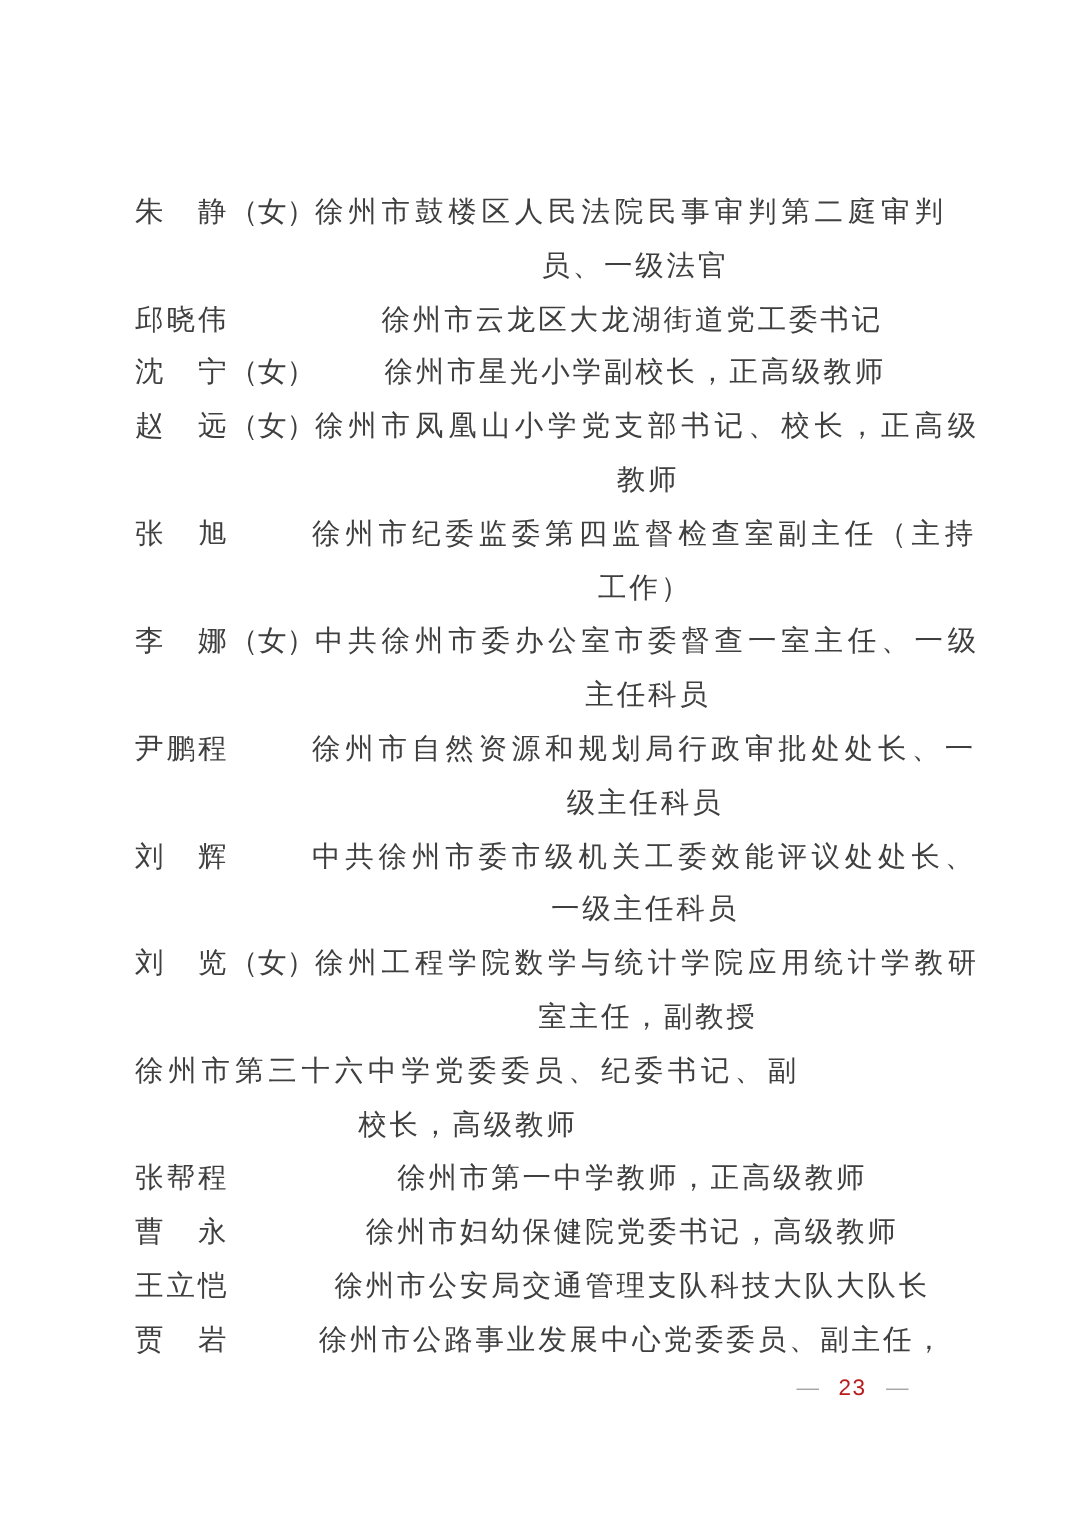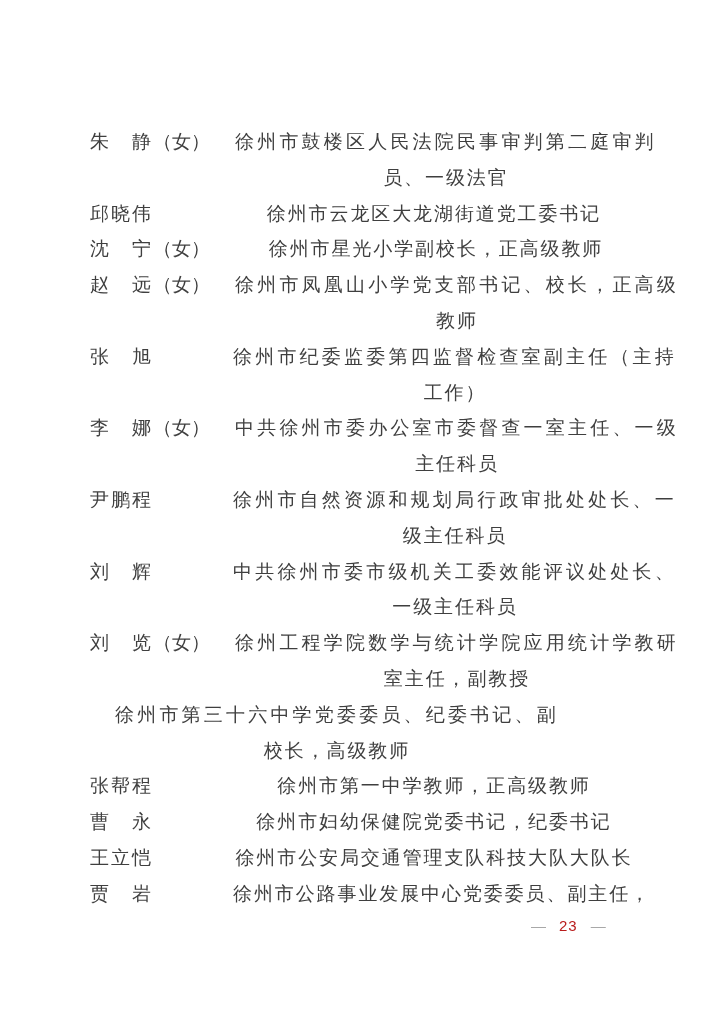--- a/index.html
+++ b/index.html
@@ -37,21 +37,20 @@
   }
   .gender {
     letter-spacing: 0px;
   }
   .desc-col {
     flex: 0 0 427px;
   }
   .desc-line {
     line-height: 35.8px;
     white-space: nowrap;
-    margin-left: 25px;
   }
   .desc-line.justified {
     letter-spacing: 3.2px;
   }
   .desc-line.natural {
     letter-spacing: 1.9px;
     text-align: center;
   }
   .footer {
     position: absolute;
@@ -145,21 +144,21 @@
       </div>
       <div class="entry">
         <div class="name-col"><span>张帮程</span></div>
         <div class="desc-col">
           <div class="desc-line natural">徐州市第一中学教师，正高级教师</div>
         </div>
       </div>
       <div class="entry">
         <div class="name-col"><span>曹　永</span></div>
         <div class="desc-col">
-          <div class="desc-line natural">徐州市妇幼保健院党委书记，纪委书记</div>
+          <div class="desc-line natural">徐州市妇幼保健院党委书记，高级教师</div>
         </div>
       </div>
       <div class="entry">
         <div class="name-col"><span>王立恺</span></div>
         <div class="desc-col">
           <div class="desc-line natural">徐州市公安局交通管理支队科技大队大队长</div>
         </div>
       </div>
       <div class="entry">
         <div class="name-col"><span>贾　岩</span></div>

